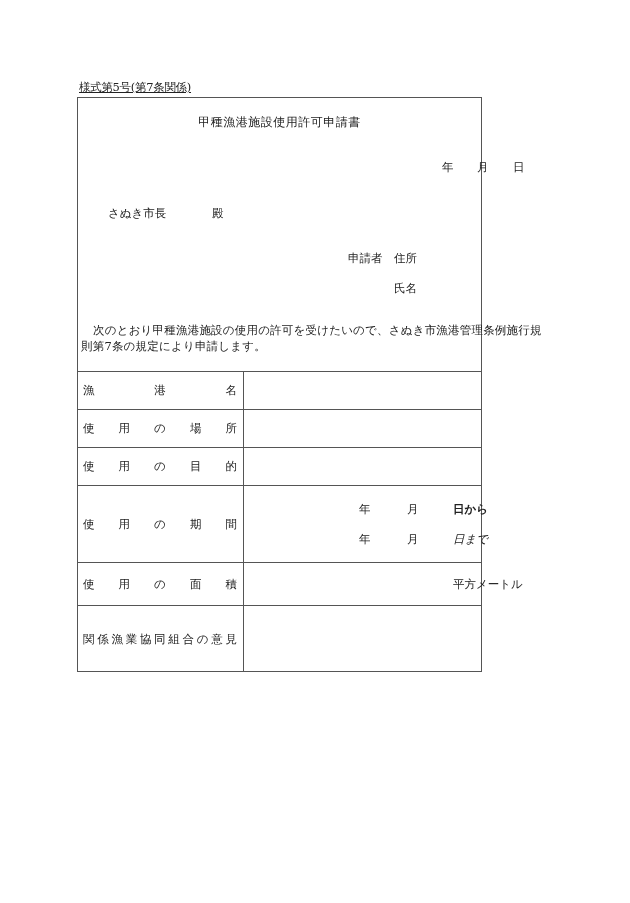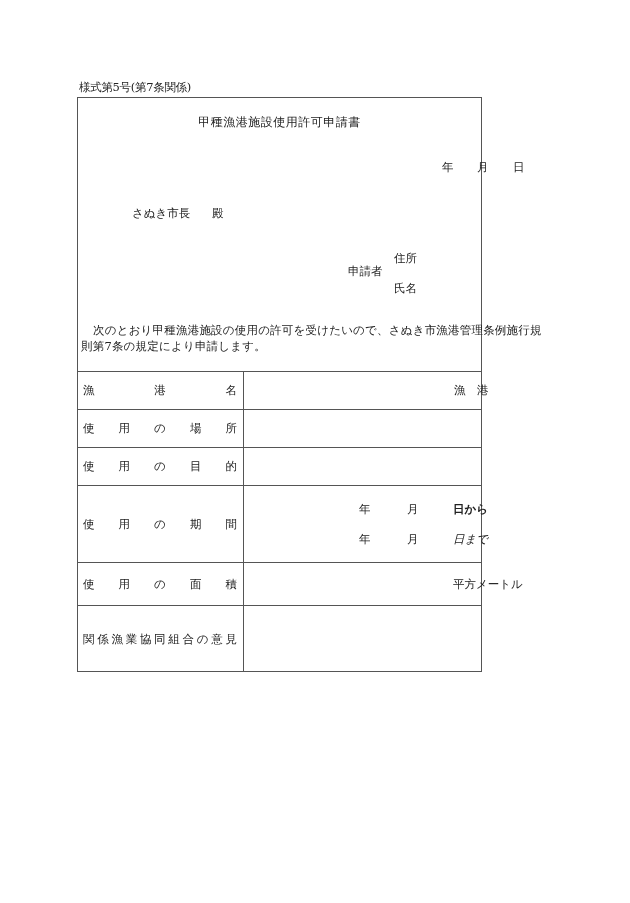--- a/index.html
+++ b/index.html
@@ -1,18 +1,18 @@
 <!DOCTYPE html>
 <html><head>
 <meta charset="utf-8">
 <style>
   html, body { margin: 0; padding: 0; background: #ffffff; }
   body { width: 630px; height: 903px; position: relative; overflow: hidden;
          font-family: "DejaVu Serif", "Liberation Serif", serif; color: #222; }
-  .form-label { position: absolute; left: 79px; top: 80px; font-size: 11.5px; letter-spacing: -0.3px; }
+  .form-label { position: absolute; left: 79px; top: 80px; font-size: 11.5px; letter-spacing: -0.3px; text-decoration: underline; }
   .outer { position: absolute; left: 77px; top: 97px; width: 405px; height: 575px;
            border: 1.2px solid #555; box-sizing: border-box; }
   .abs { position: absolute; white-space: nowrap; font-size: 11.5px; }
   .title { left: 0; right: 0; top: 16px; text-align: center; font-size: 12px; letter-spacing: 0.5px; }
   .date { top: 62px; }
   .para { left: 3px; top: 224px; width: 466px; font-size: 11.5px; line-height: 16px; white-space: normal;
           text-indent: 12px; letter-spacing: 0.2px; }
   .grid-top { position: absolute; left: 0; right: 0; top: 273px; border-top: 1.2px solid #555; }
   .row { position: absolute; left: 0; right: 0; border-bottom: 1.2px solid #555; box-sizing: border-box; }
   .row.last { border-bottom: none; }
@@ -28,39 +28,36 @@
 
 <div class="form-label">様式第5号(第7条関係)</div>
 
 <div class="outer">
   <div class="abs title">甲種漁港施設使用許可申請書</div>
 
   <div class="abs date" style="left:364px;">年</div>
   <div class="abs date" style="left:399px;">月</div>
   <div class="abs date" style="left:435px;">日</div>
 
-  <div class="abs" style="left:30px; top:108px;margin-left:24px;">さぬき市長</div>
+  <div class="abs" style="left:30px; top:108px;">さぬき市長</div>
   <div class="abs" style="left:134px; top:108px;">殿</div>
 
-  <div class="abs" style="left:270px; top:166px;">申請者</div>
+  <div class="abs" style="left:270px; top:153px;">申請者</div>
   <div class="abs" style="left:316px; top:153px;">住所</div>
   <div class="abs" style="left:316px; top:183px;">氏名</div>
 
   <div class="abs para">次のとおり甲種漁港施設の使用の許可を受けたいので、さぬき市漁港管理条例施行規則第7条の規定により申請します。</div>
 
   <div class="grid-top"></div>
 
   <div class="row" style="top:274px; height:38px;">
     <div class="lbl">
       <span>漁</span>
       <span>港</span>
       <span>名</span>
-    </div>
-    <div class="val">
-      <span class="t" style="left:210px; top:11px;">漁　港</span>
     </div>
   </div>
 
   <div class="row" style="top:312px; height:38px;">
     <div class="lbl">
       <span>使</span>
         <span>用</span>
         <span>の</span>
         <span>場</span>
         <span>所</span>

